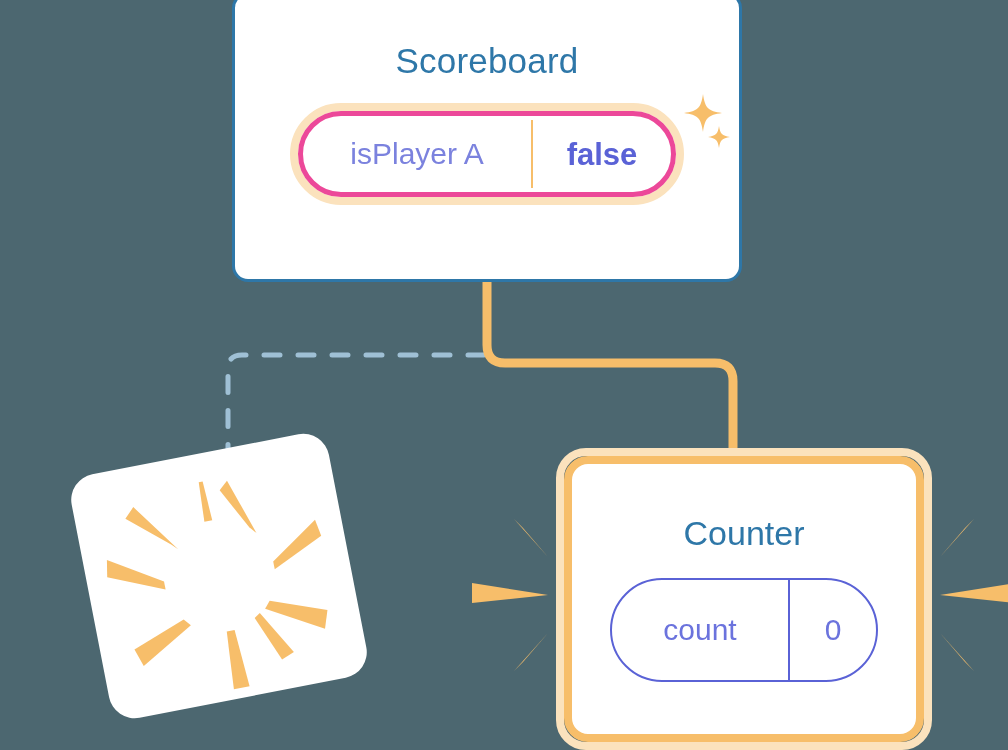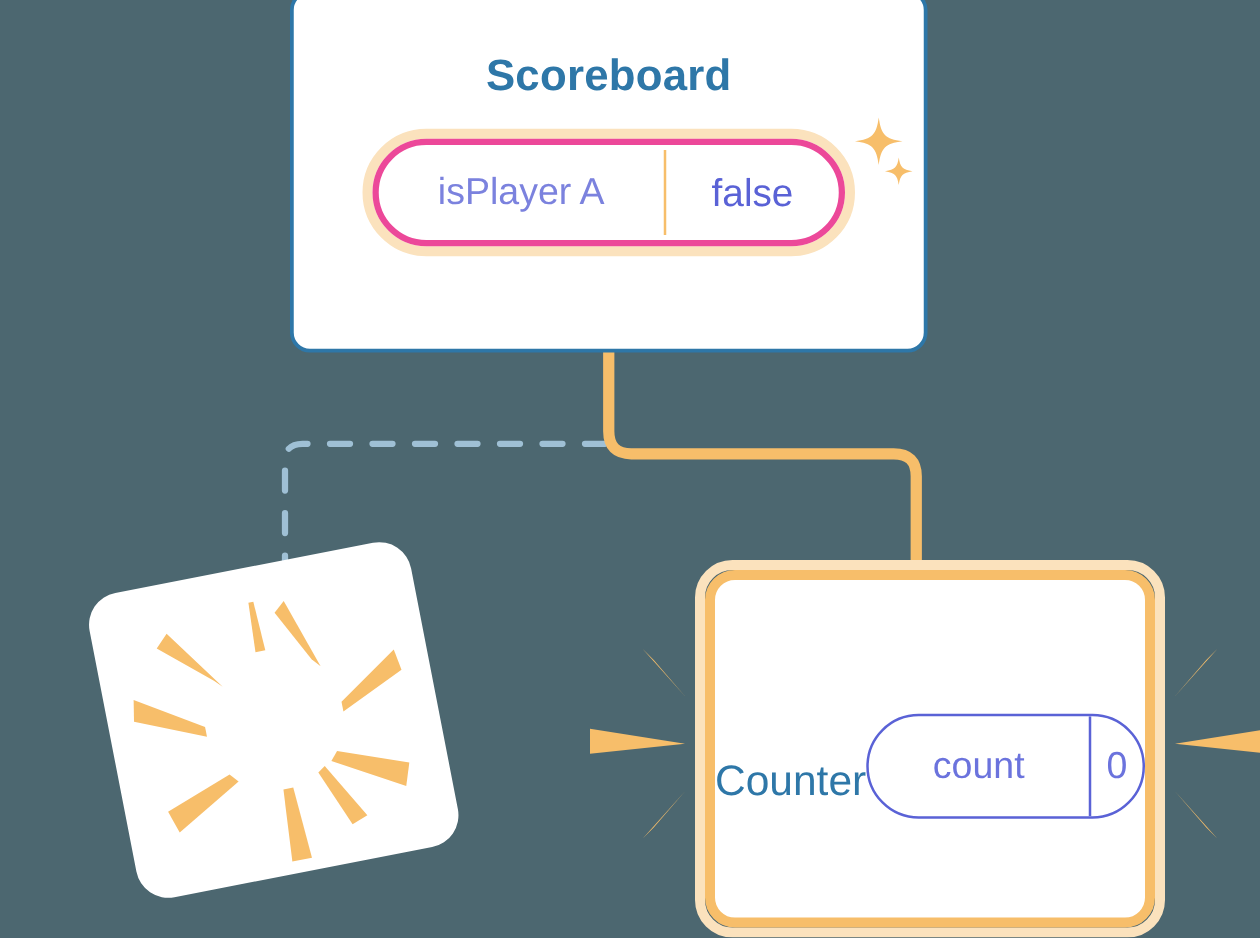--- a/index.html
+++ b/index.html
@@ -44,21 +44,21 @@
     border: 3px solid #2e77a8;
     border-radius: 16px;
     z-index: 5;
     display: flex;
     flex-direction: column;
     align-items: center;
   }
   #scoreboard-title {
     margin-top: 48px;
     font-size: 35px;
-    font-weight: 700;
+    font-weight: 400;
     color: #2e77a8;
     letter-spacing: 0.2px;
     line-height: 1;
   }
 
   
   .pill-outer {
     margin-top: 25px;
     box-sizing: border-box;
     border: 8px solid #fbe2bd;
@@ -88,21 +88,21 @@
     background: #f7be6a;
     align-self: stretch;
     margin: 4px 0;
   }
   .pill-val {
     display: flex;
     align-items: center;
     justify-content: center;
     padding: 0 26px;
     font-size: 31px;
-    font-weight: normal;
+    font-weight: bold;
     color: #5a62d6;
     line-height: 1;
   }
   #scoreboard-pill-inner {
     width: 378px;
     height: 86px;
   }
   #scoreboard-pill-inner .pill-key { width: 228px; padding: 0; }
   #scoreboard-pill-inner .pill-val { flex: 1; padding: 0; }
 
@@ -131,35 +131,35 @@
     background: transparent;
   }
   #counter-card-inner {
     width: 100%;
     height: 100%;
     box-sizing: border-box;
     border: 8px solid #f7be6a;
     border-radius: 24px;
     background: #ffffff;
     display: flex;
-    flex-direction: row;
+    flex-direction: column;
     align-items: center;
   }
   #counter-title {
     margin-top: 52px;
     font-size: 34px;
     font-weight: 400;
     color: #2e77a8;
     line-height: 1;
   }
   #counter-pill {
     margin-top: 28px;
     box-sizing: border-box;
     width: 268px;
-    height: 84px;
+    height: 104px;
     border: 2px solid #5a62d6;
     border-radius: 999px;
     background: #ffffff;
     display: flex;
     align-items: stretch;
     overflow: hidden;
   }
   #counter-pill .ckey {
     width: 176px;
     display: flex;

